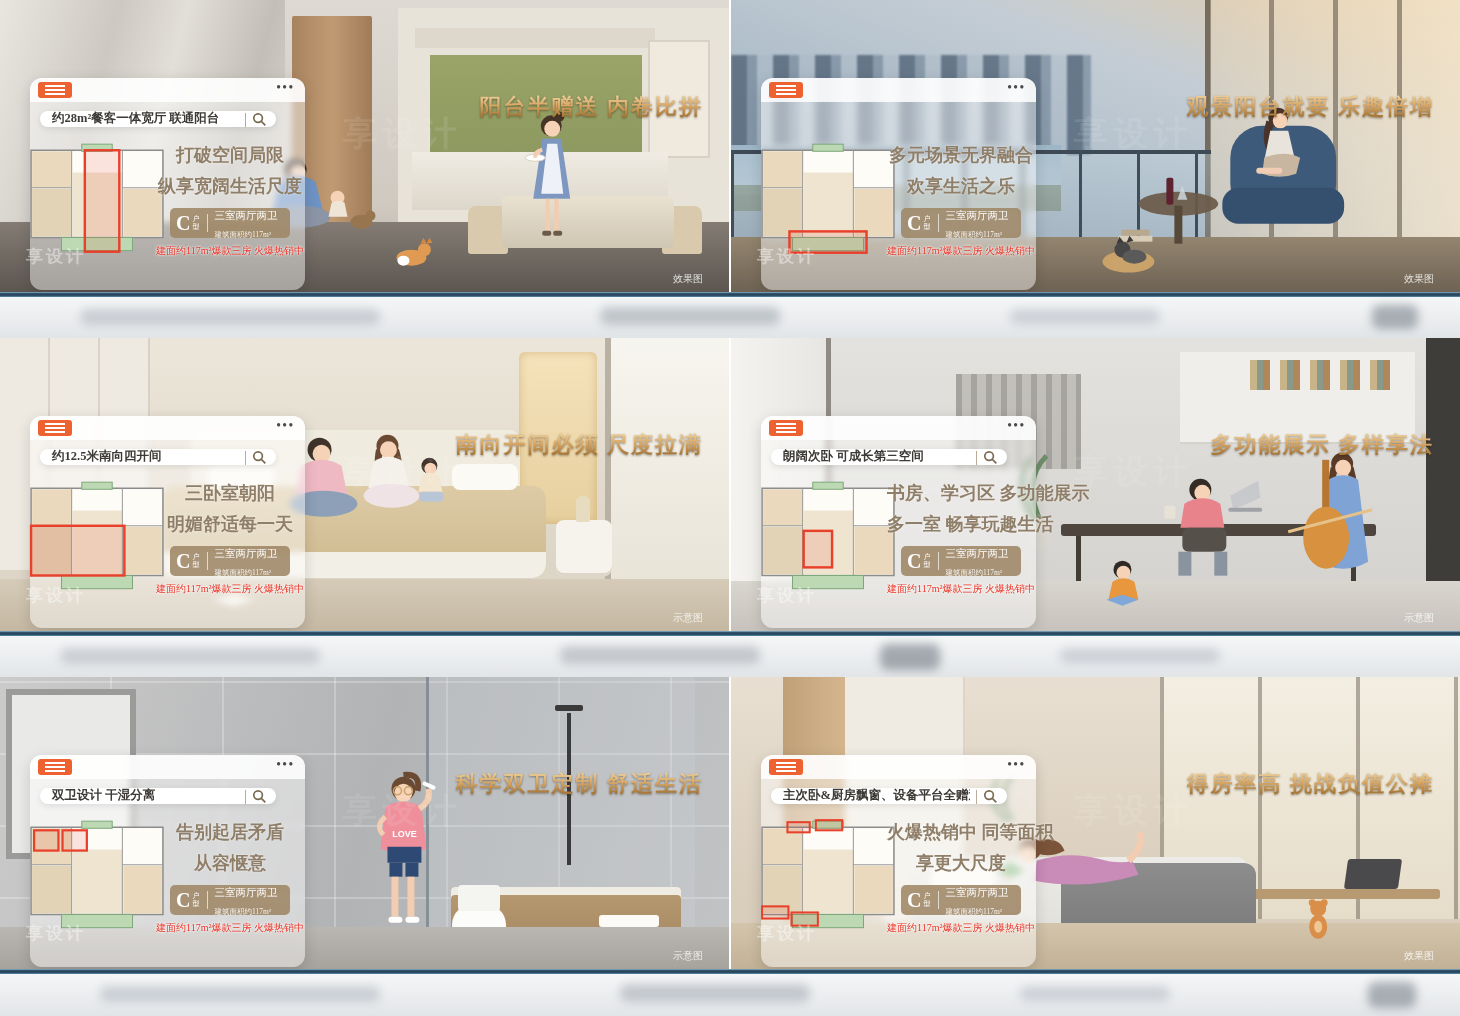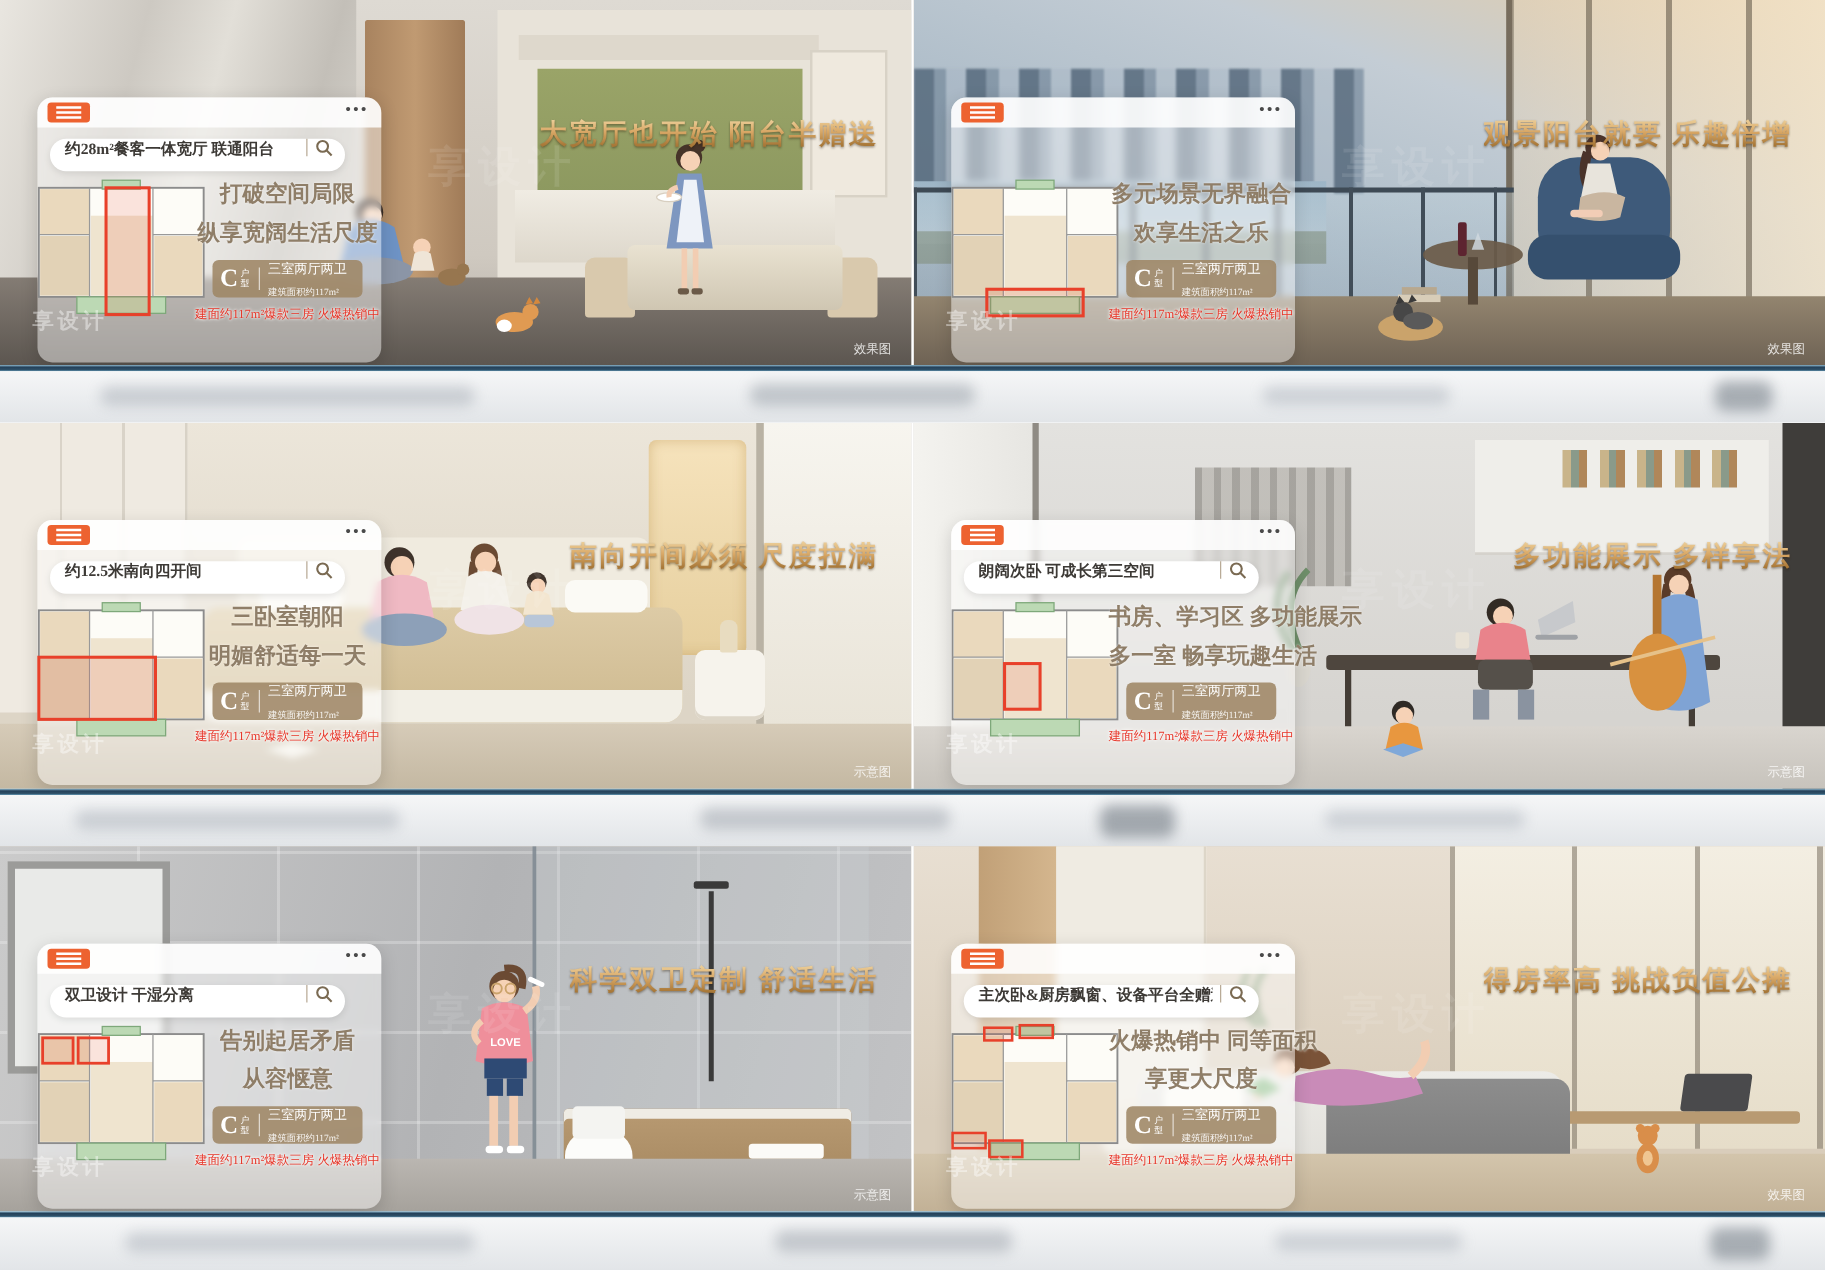--- a/index.html
+++ b/index.html
@@ -17,40 +17,40 @@
 
   
   .card{position:absolute;left:30px;top:78px;width:275px;height:212px;background:rgba(255,255,255,.45);
         border-radius:12px;box-shadow:0 4px 14px rgba(0,0,0,.15);backdrop-filter:blur(3px)}
   .cardbar{position:absolute;top:0;left:0;right:0;height:24px;background:rgba(255,255,255,.85);
            border-radius:12px 12px 0 0}
   .menu-btn{position:absolute;left:8px;top:4px;width:34px;height:16px;background:#ed6230;border-radius:3px;
             display:flex;flex-direction:column;justify-content:center;gap:2px;align-items:center;cursor:pointer}
   .menu-btn i{display:block;width:20px;height:2px;background:#fff}
   .dots{position:absolute;right:10px;top:2px;font-size:12px;font-weight:bold;color:#4a4a4a;letter-spacing:2px}
-  .search{position:absolute;top:33px;left:10px;width:236px;height:26px;background:#fff;border-radius:14px;
-          box-shadow:0 2px 6px rgba(0,0,0,.10);display:flex;align-items:flex-start}
+  .search{position:absolute;top:33px;left:10px;width:236px;height:16px;background:#fff;border-radius:14px;
+          box-shadow:0 2px 6px rgba(0,0,0,.10);display:flex;align-items:flex-end}
   .search .q{flex:1;padding-left:12px;font-weight:bold;font-size:12.5px;color:#3d3a36;white-space:nowrap;overflow:hidden}
   .search .sep{width:1px;height:14px;background:#b9ab97;margin:0 6px;flex:none}
   .search svg{flex:none;margin-right:9px}
   .plan{position:absolute;left:-4px;top:62px;width:142px;height:126px}
   .info{position:absolute;left:126px;top:62px;width:148px;text-align:center}
   .tagline{margin:0;font-weight:bold;font-size:18px;color:#8f7e68;line-height:1.7;white-space:nowrap;
            text-shadow:0 0 2px rgba(255,255,255,.7)}
   .badge{margin:7px auto 0;width:120px;height:30px;background:rgba(158,134,101,.88);border-radius:5px;
          display:flex;align-items:center;color:#fff;padding:2px 6px;box-sizing:border-box}
   .bletter{font-weight:bold;font-size:20px;line-height:1}
   .btype{font-size:7px;width:9px;line-height:1.15;text-align:left;margin-left:2px}
   .bdiv{width:1px;height:18px;background:rgba(255,255,255,.65);margin:0 6px;flex:none}
   .bright{text-align:left}
   .blayout{font-weight:normal;font-size:10.5px;line-height:1.2}
   .barea{font-size:7.5px;opacity:.9;line-height:1.2}
   .promo{margin:6px 0 0 -14px;width:176px;font-weight:normal;font-size:10px;color:#e73427;white-space:nowrap;
          text-shadow:0 0 2px #fff,0 0 3px #fff}
-  .phototag{position:absolute;right:16px;bottom:6px;font-size:10px;color:rgba(255,255,255,.8)}
+  .phototag{position:absolute;right:26px;bottom:6px;font-size:10px;color:rgba(255,255,255,.8)}
   .wm{position:absolute;left:26px;bottom:24px;font-weight:bold;font-size:17px;letter-spacing:3px;
       color:rgba(255,255,255,.42)}
   .wm2{position:absolute;left:47%;top:38%;font-weight:bold;font-size:34px;letter-spacing:6px;
        color:rgba(255,255,255,.10);pointer-events:none}
 
   
   .band{position:absolute;left:0;width:1460px}
   .band-line{position:absolute;left:0;top:0;width:100%;height:5px;
              background:linear-gradient(180deg,#8fb9cf,#24415a 35%,#2e5068 75%,#6397b4)}
   .band-strip{position:absolute;left:0;top:5px;width:100%;background:linear-gradient(180deg,#f5f6f7,#e2e5e8)}
@@ -94,21 +94,21 @@
         <rect x="546" y="199" width="4.5" height="33" fill="#f2cdb2"></rect>
           <rect x="555" y="199" width="4.5" height="33" fill="#f2cdb2"></rect>
         <rect x="543" y="231" width="9" height="5" rx="2" fill="#6b5a48"></rect>
           <rect x="554" y="231" width="9" height="5" rx="2" fill="#6b5a48"></rect>
         <ellipse cx="412" cy="258" rx="15" ry="8" fill="#e09a52"></ellipse>
           <ellipse cx="404" cy="261" rx="6" ry="5" fill="#fff"></ellipse>
         <circle cx="425" cy="250" r="6.5" fill="#e09a52"></circle>
         <path d="M421 244 l3 -6 3 5 z M427 244 l3 -6 3 5 z" fill="#d4883e"></path>
       </svg>
     </div>
-    <h2 class="headline">大宽厅也开始 阳台半赠送</h2>
+    <h2 class="headline">阳台半赠送 内卷比拼</h2>
     <div class="card">
       <div class="cardbar">
         <div class="menu-btn">
             <i></i>
             <i></i>
             <i></i>
           </div>
         <div class="dots">•••</div>
       </div>
       <div class="search">

